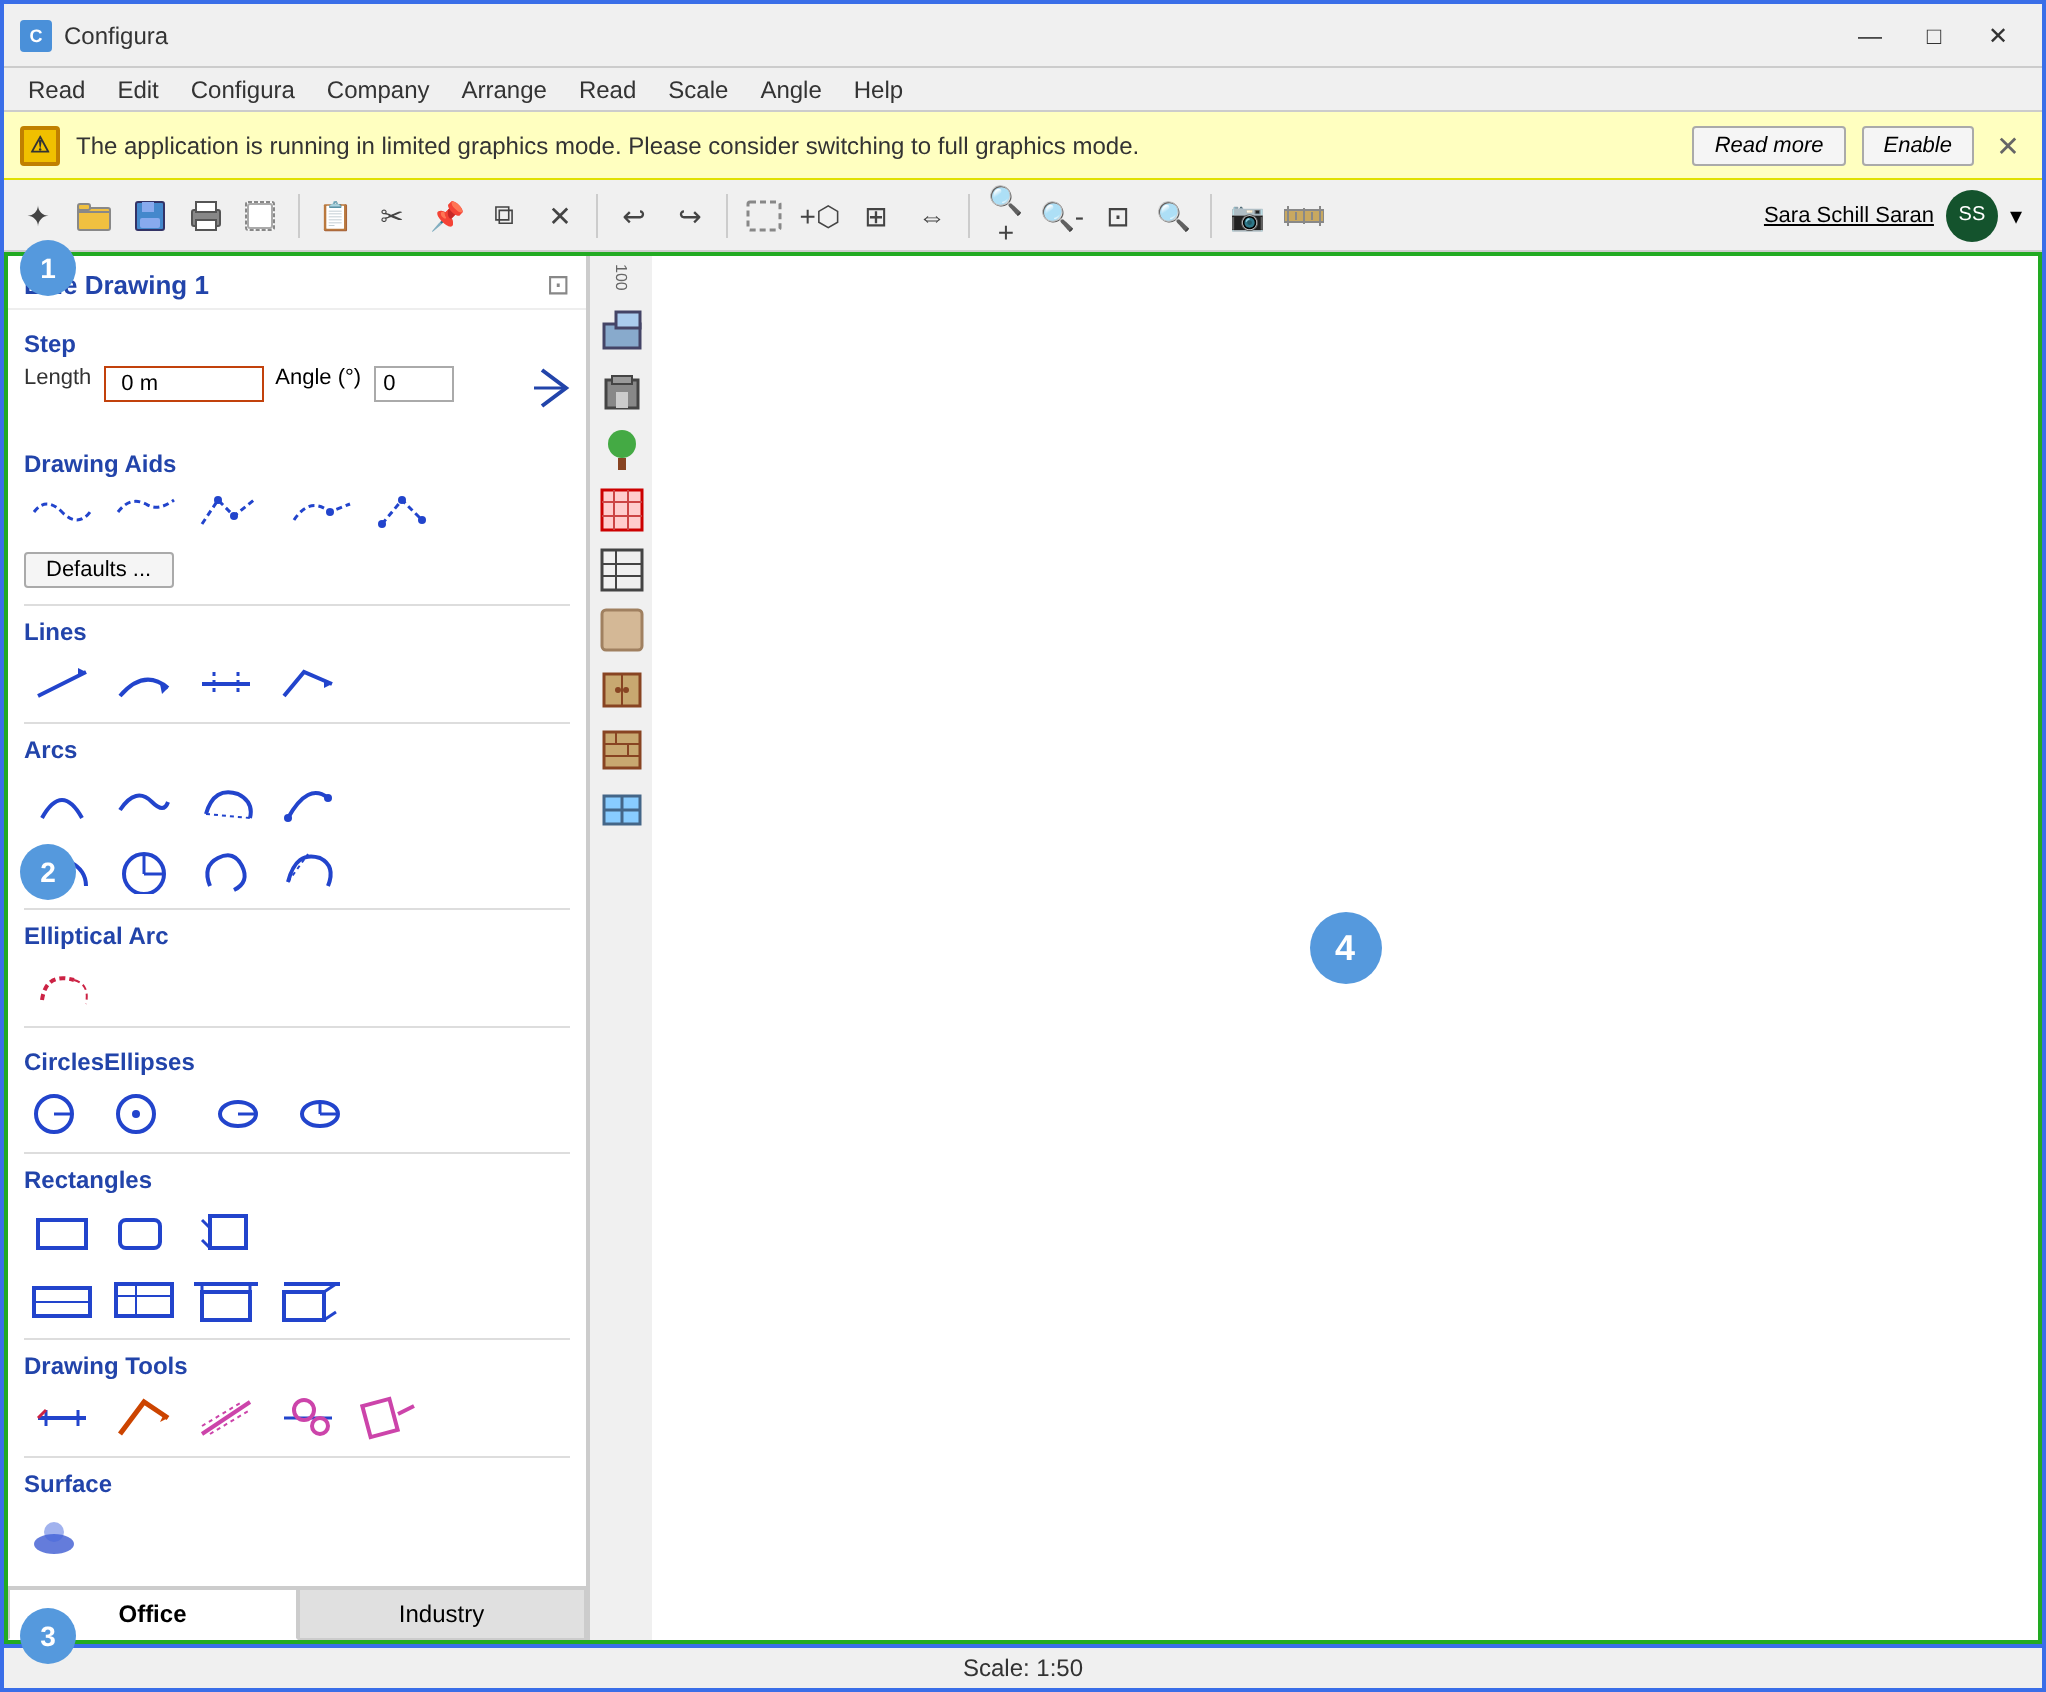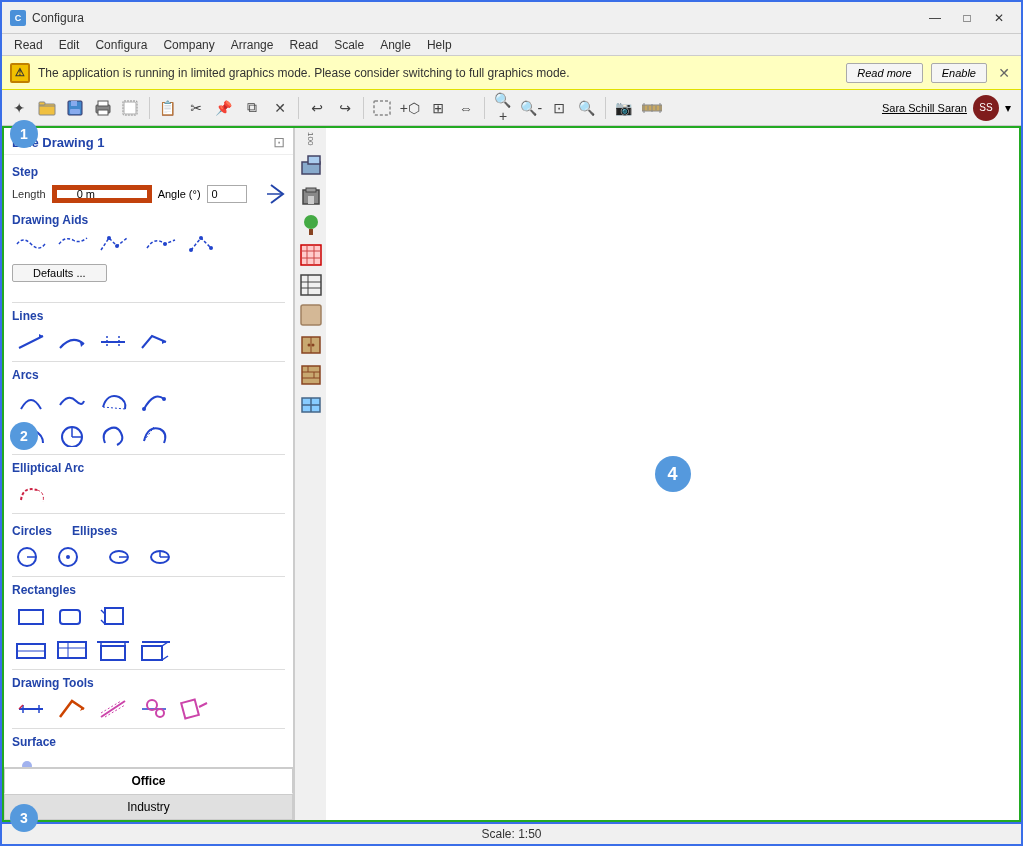--- a/index.html
+++ b/index.html
@@ -121,21 +121,21 @@
     .tb-user {
       margin-left: auto;
       display: flex; align-items: center; gap: 6px;
       padding: 2px 6px;
       cursor: pointer;
       border-radius: 2px;
     }
     .tb-avatar {
       width: 26px; height: 26px;
       border-radius: 50%;
-      background: #7f1d1d;
+      background: #14532d;
       display: flex; align-items: center; justify-content: center;
       font-size: 10px; color: white;
     }
 
     
     .main-area {
       display: flex;
       flex: 1;
       overflow: hidden;
       border: 2px solid #22aa22;
@@ -156,49 +156,49 @@
       display: flex;
       align-items: center;
       justify-content: space-between;
       border-bottom: 1px solid #eee;
     }
     .panel-title { font-weight: bold; color: #2244aa; font-size: 13px; }
     .panel-close { cursor: pointer; color: #888; font-size: 14px; }
     .panel-scroll { flex: 1; overflow-y: auto; padding: 4px 8px; }
     
     .section-label { font-weight: bold; color: #2244aa; font-size: 12px; margin: 6px 0 4px; }
-    .step-row { display: flex; align-items: center; gap: 6px; margin-bottom: 8px; }
+    .step-row { display: flex; gap: 6px; margin-bottom: 20px; }
     .step-label { font-size: 11px; color: #333; }
     .step-input {
-      border: 5px solid #c2410c;
-      padding: 1px 20px;
+      border: 1px solid #c2410c;
+      padding: 1px 8px;
       font-size: 11px;
-      width: 100px;
+      width: 80px;
       height: 18px;
     }
     .angle-label { font-size: 11px; }
     .angle-input { border: 1px solid #aaa; padding: 1px 4px; font-size: 11px; width: 40px; height: 18px; }
 
     .drawing-aids-row {
       display: flex; gap: 4px; align-items: center; flex-wrap: wrap; margin-bottom: 4px;
     }
     .aid-item {
       cursor: pointer;
       padding: 2px;
       border: 1px solid transparent;
       border-radius: 2px;
     }
 
     .defaults-btn {
-      padding: 2px 20px;
+      padding: 2px 10px;
       border: 1px solid #aaa;
       background: #f5f5f5;
       cursor: pointer;
       font-size: 11px;
-      margin-bottom: 16px;
+      margin-bottom: 4px;
       border-radius: 2px;
     }
 
     .divider { height: 1px; background: #ddd; margin: 4px 0; }
 
     .tool-grid { display: flex; flex-wrap: wrap; gap: 3px; margin-bottom: 4px; }
     .tool-item {
       cursor: pointer;
       border: 1px solid transparent;
       border-radius: 2px;
@@ -251,21 +251,20 @@
       font-size: 18px; font-weight: bold;
       position: absolute;
     }
 
     
     .panel-tabs {
       display: flex;
       border-top: 1px solid #ccc;
       background: #be185d;
       flex-shrink: 0;
-      flex-direction: column;
     }
     .panel-tab {
       flex: 1;
       padding: 5px 0;
       text-align: center;
       cursor: pointer;
       font-size: 12px;
       border: 1px solid #ccc;
       background: #e0e0e0;
     }
@@ -567,21 +566,21 @@
           <div class="tool-item">
             <svg class="tool-icon" viewBox="0 0 32 24">
                 <path d="M6 18 Q8 4 22 8" fill="none" stroke="#cc2244" stroke-width="2" stroke-dasharray="3,2"></path>
                 <path d="M22 8 Q30 10 28 20" fill="none" stroke="#cc2244" stroke-width="1" stroke-dasharray="3,2"></path>
               </svg>
           </div>
         </div>
         <div class="divider"></div>
 
         
-        <div style="display:flex; gap: 20px;">
+        <div style="display:flex; ">
           <div class="section-label">Circles</div>
           <div class="section-label">Ellipses</div>
         </div>
         <div class="tool-grid">
           <div class="tool-item">
             <svg class="tool-icon" viewBox="0 0 32 24">
                 <circle cx="12" cy="12" r="9" fill="none" stroke="#2244cc" stroke-width="2"></circle>
                 <line x1="12" y1="12" x2="21" y2="12" stroke="#2244cc" stroke-width="1.5"></line>
               </svg>
           </div>

